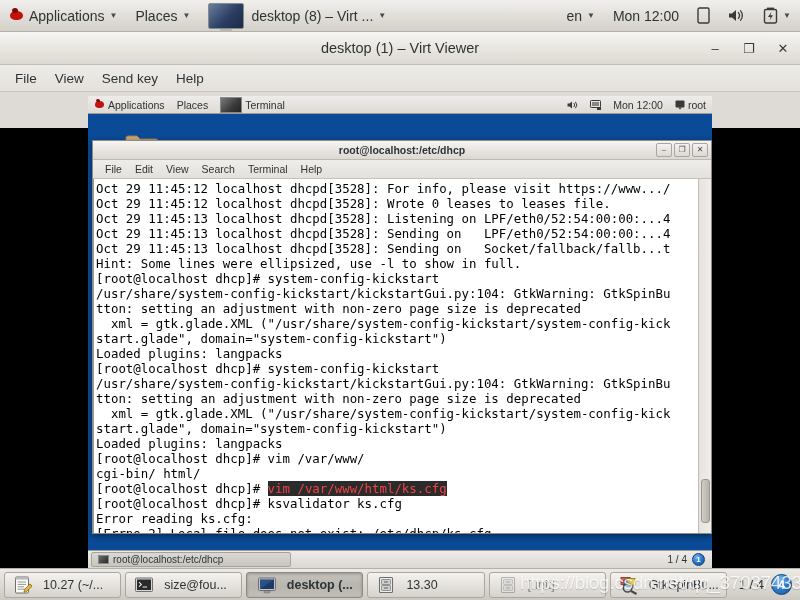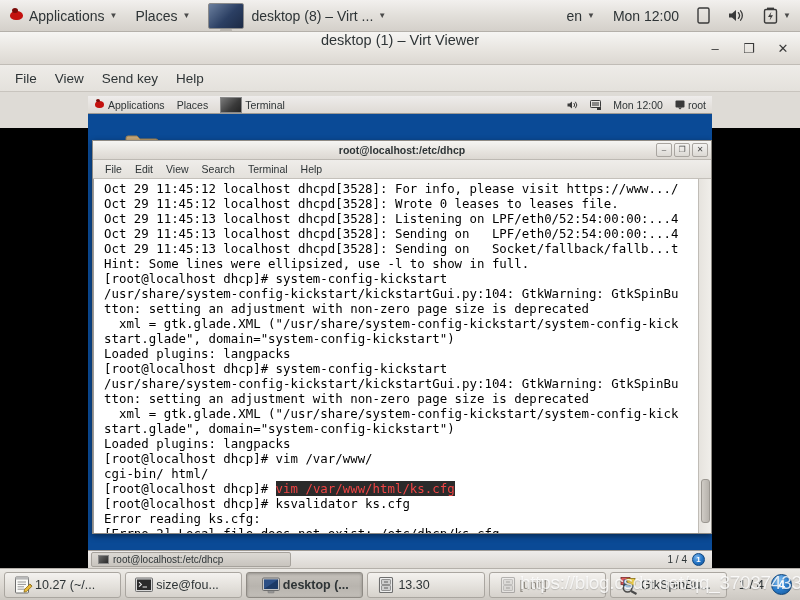--- a/index.html
+++ b/index.html
@@ -55,21 +55,21 @@
 
   
   #virt-window {
     position: absolute; left: 0; top: 32px; width: 800px; height: 536px;
     background: #dedbd6;
   }
   #virt-titlebar {
     height: 33px; position: relative;
     background: linear-gradient(to bottom, #f6f5f3 0%, #e8e5e0 55%, #dcd8d2 100%);
     border-bottom: 1px solid #c0bcb6;
-    display: flex; justify-content: center;
+    display: flex; align-items: center; justify-content: center;
   }
   #virt-title {
     font-size: 14.5px; color: #2e3436; font-weight: normal;
   }
   #virt-winbtns {
     position: absolute; right: 10px; top: 0; height: 33px;
     display: flex; align-items: center; gap: 20px;
   }
   .wb { font-size: 13px; color: #3a3a3a; cursor: pointer; line-height: 1;
         width: 14px; text-align: center; }
@@ -170,21 +170,21 @@
   #term-body {
     flex: 1; position: relative; background: #ffffff;
     display: flex; overflow: hidden;
     border-left: 1px solid #9a9a9a;
   }
   #term-screen {
     flex: 1;
     font-family: "DejaVu Sans Mono", "Liberation Mono", monospace;
     font-size: 12.4px; line-height: 15px;
     color: #000000; background: #ffffff;
-    padding: 2px 0 0 10px;
+    padding: 2px 0 0 2px;
     white-space: pre; overflow: hidden;
   }
   .sel { background: #2b2b2b; color: #ef4444; }
 
   #term-scrollbar {
     width: 13px; flex: none;
     background: linear-gradient(to right, #e6e3de, #f0eeea);
     border-left: 1px solid #c0bcb6;
     position: relative;
   }
@@ -230,21 +230,21 @@
   }
 
   
   #outer-taskbar {
     position: absolute; left: 0; top: 568px; width: 800px; height: 32px;
     background: linear-gradient(to bottom, #eceae6 0%, #dedad4 50%, #ccc8c2 100%);
     border-top: 1px solid #b4b0aa;
     display: flex; align-items: center; gap: 4px; padding: 0 4px;
   }
   .task-btn {
-    display: flex; align-items: center; gap: 2px;
+    display: flex; align-items: center; gap: 10px;
     height: 26px; padding: 0 8px; min-width: 0;
     background: linear-gradient(to bottom, #f4f2ef 0%, #e4e1dc 55%, #d6d2cc 100%);
     border: 1px solid #aaa6a0; border-radius: 3px;
     font-size: 12.5px; color: #2e3436; white-space: nowrap;
     overflow: hidden; flex: 1 1 0;
   }
   .task-btn.active {
     background: linear-gradient(to bottom, #c6c2bc 0%, #b8b4ae 55%, #c2beb8 100%);
     border-color: #8e8a84;
     box-shadow: inset 0 1px 3px rgba(0,0,0,0.25);

